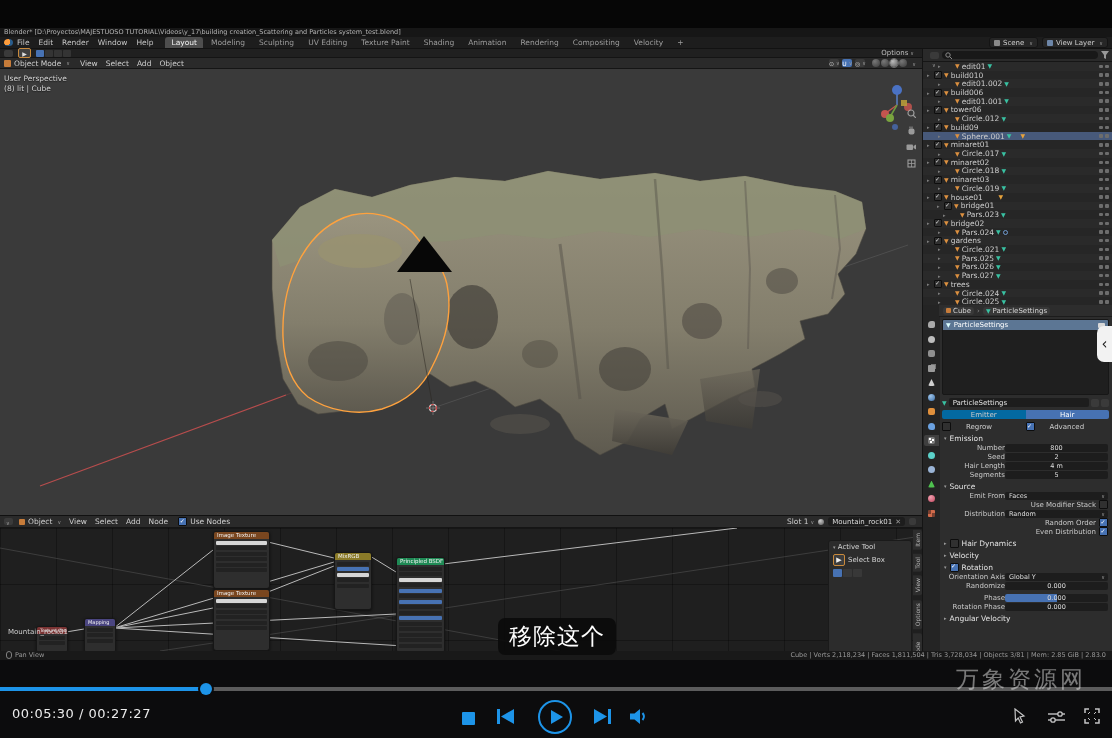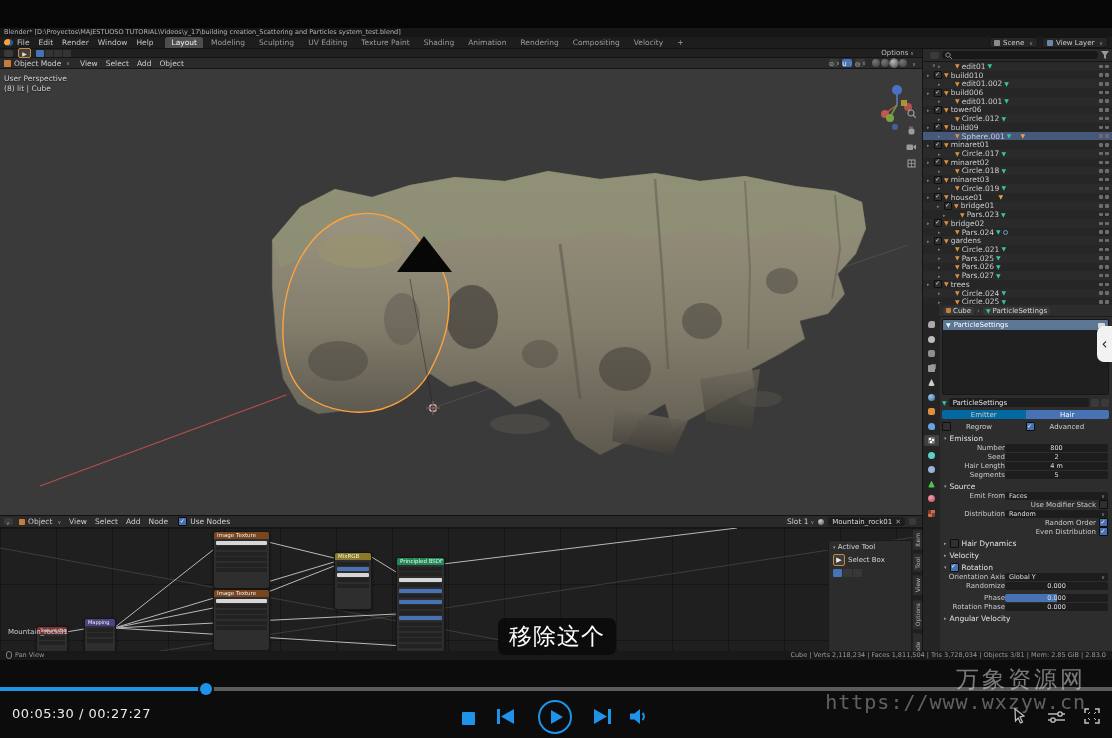--- a/index.html
+++ b/index.html
@@ -1107,15 +1107,14 @@
           <circle cx="5" cy="10" r="2.2" fill="#0c0c0d" stroke="#d9d9d9" stroke-width="1.3"></circle>
         </svg>
     </span>
     <span class="rico" style="left:1084px;top:48px">
       <svg width="16" height="16">
           <path d="M1,5 V1 H5 M11,1 H15 V5 M15,11 V15 H11 M5,15 H1 V11" fill="none" stroke="#d9d9d9" stroke-width="1.5"></path>
           <path d="M4,6 L6,4 M12,4 L10,6 M12,12 L10,10 M4,10 L6,12" stroke="#d9d9d9" stroke-width="1"></path>
         </svg>
     </span>
     <div class="watermark1">万象资源网</div>
-    <div class="watermark2">https://www.wxzyw.cn</div>
   </div>
 </div>
 
 </body></html>

